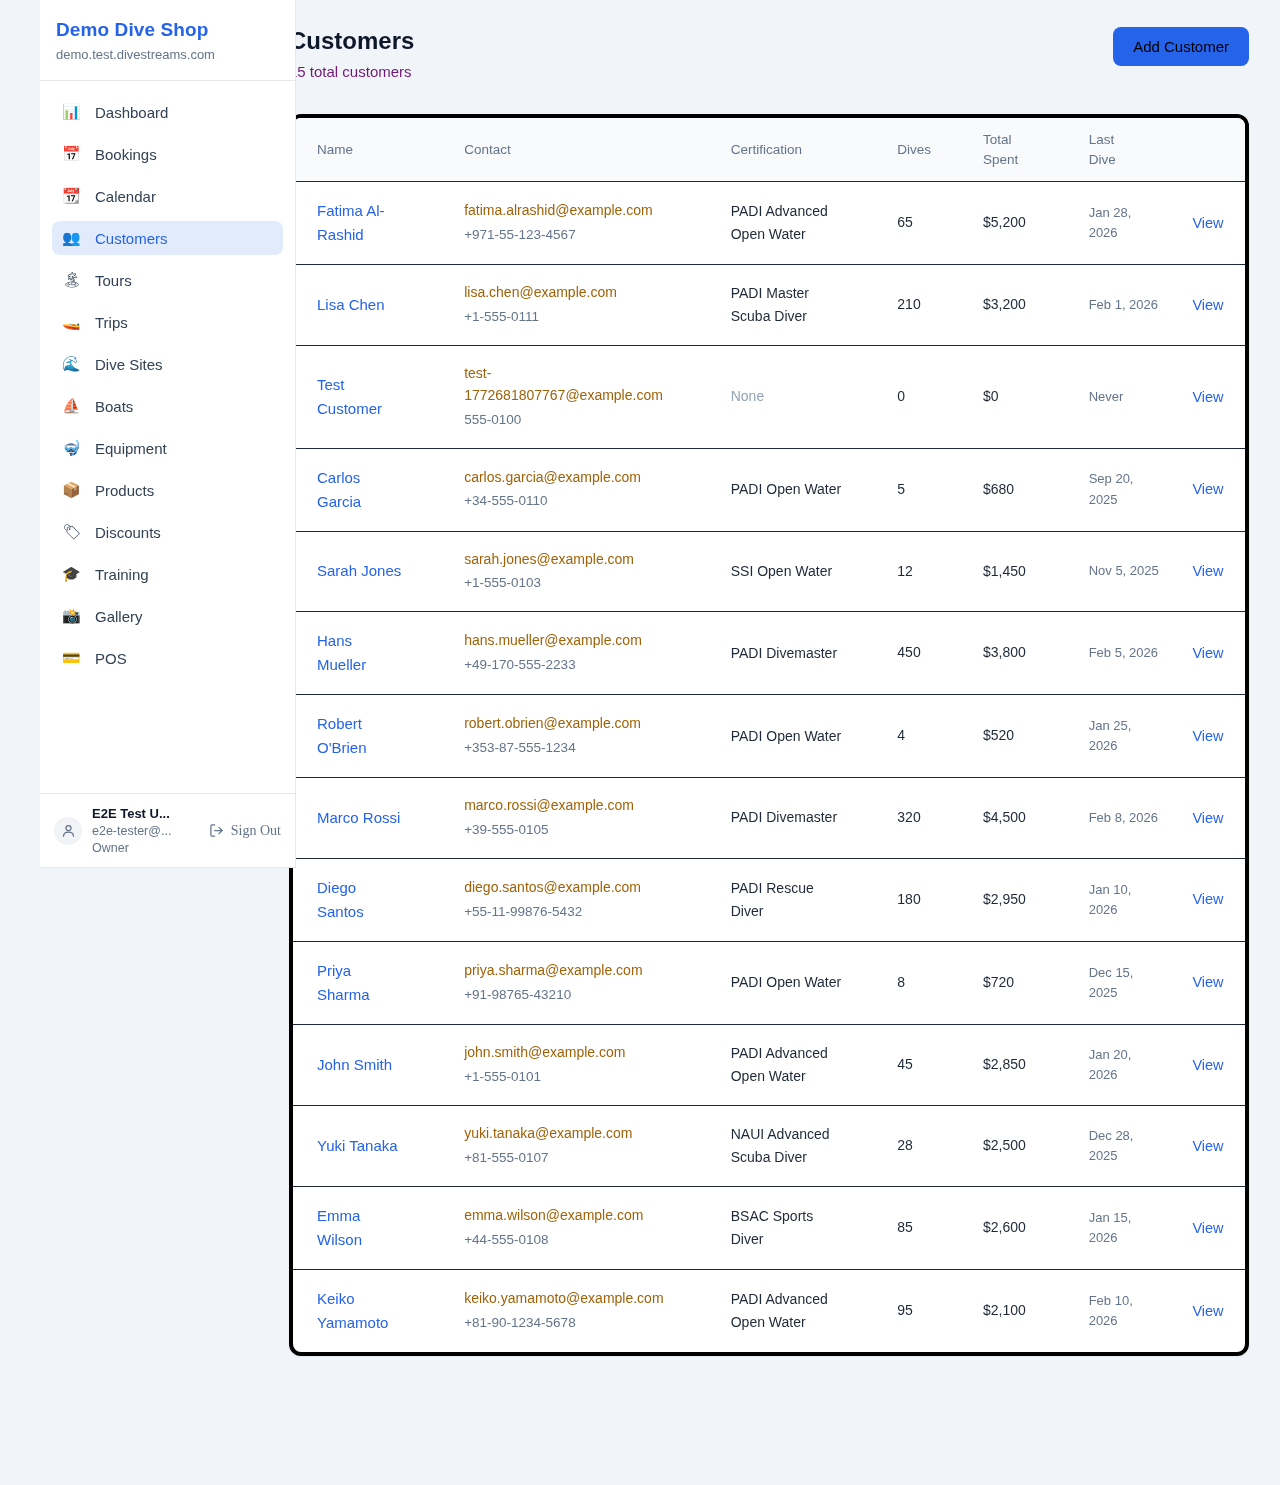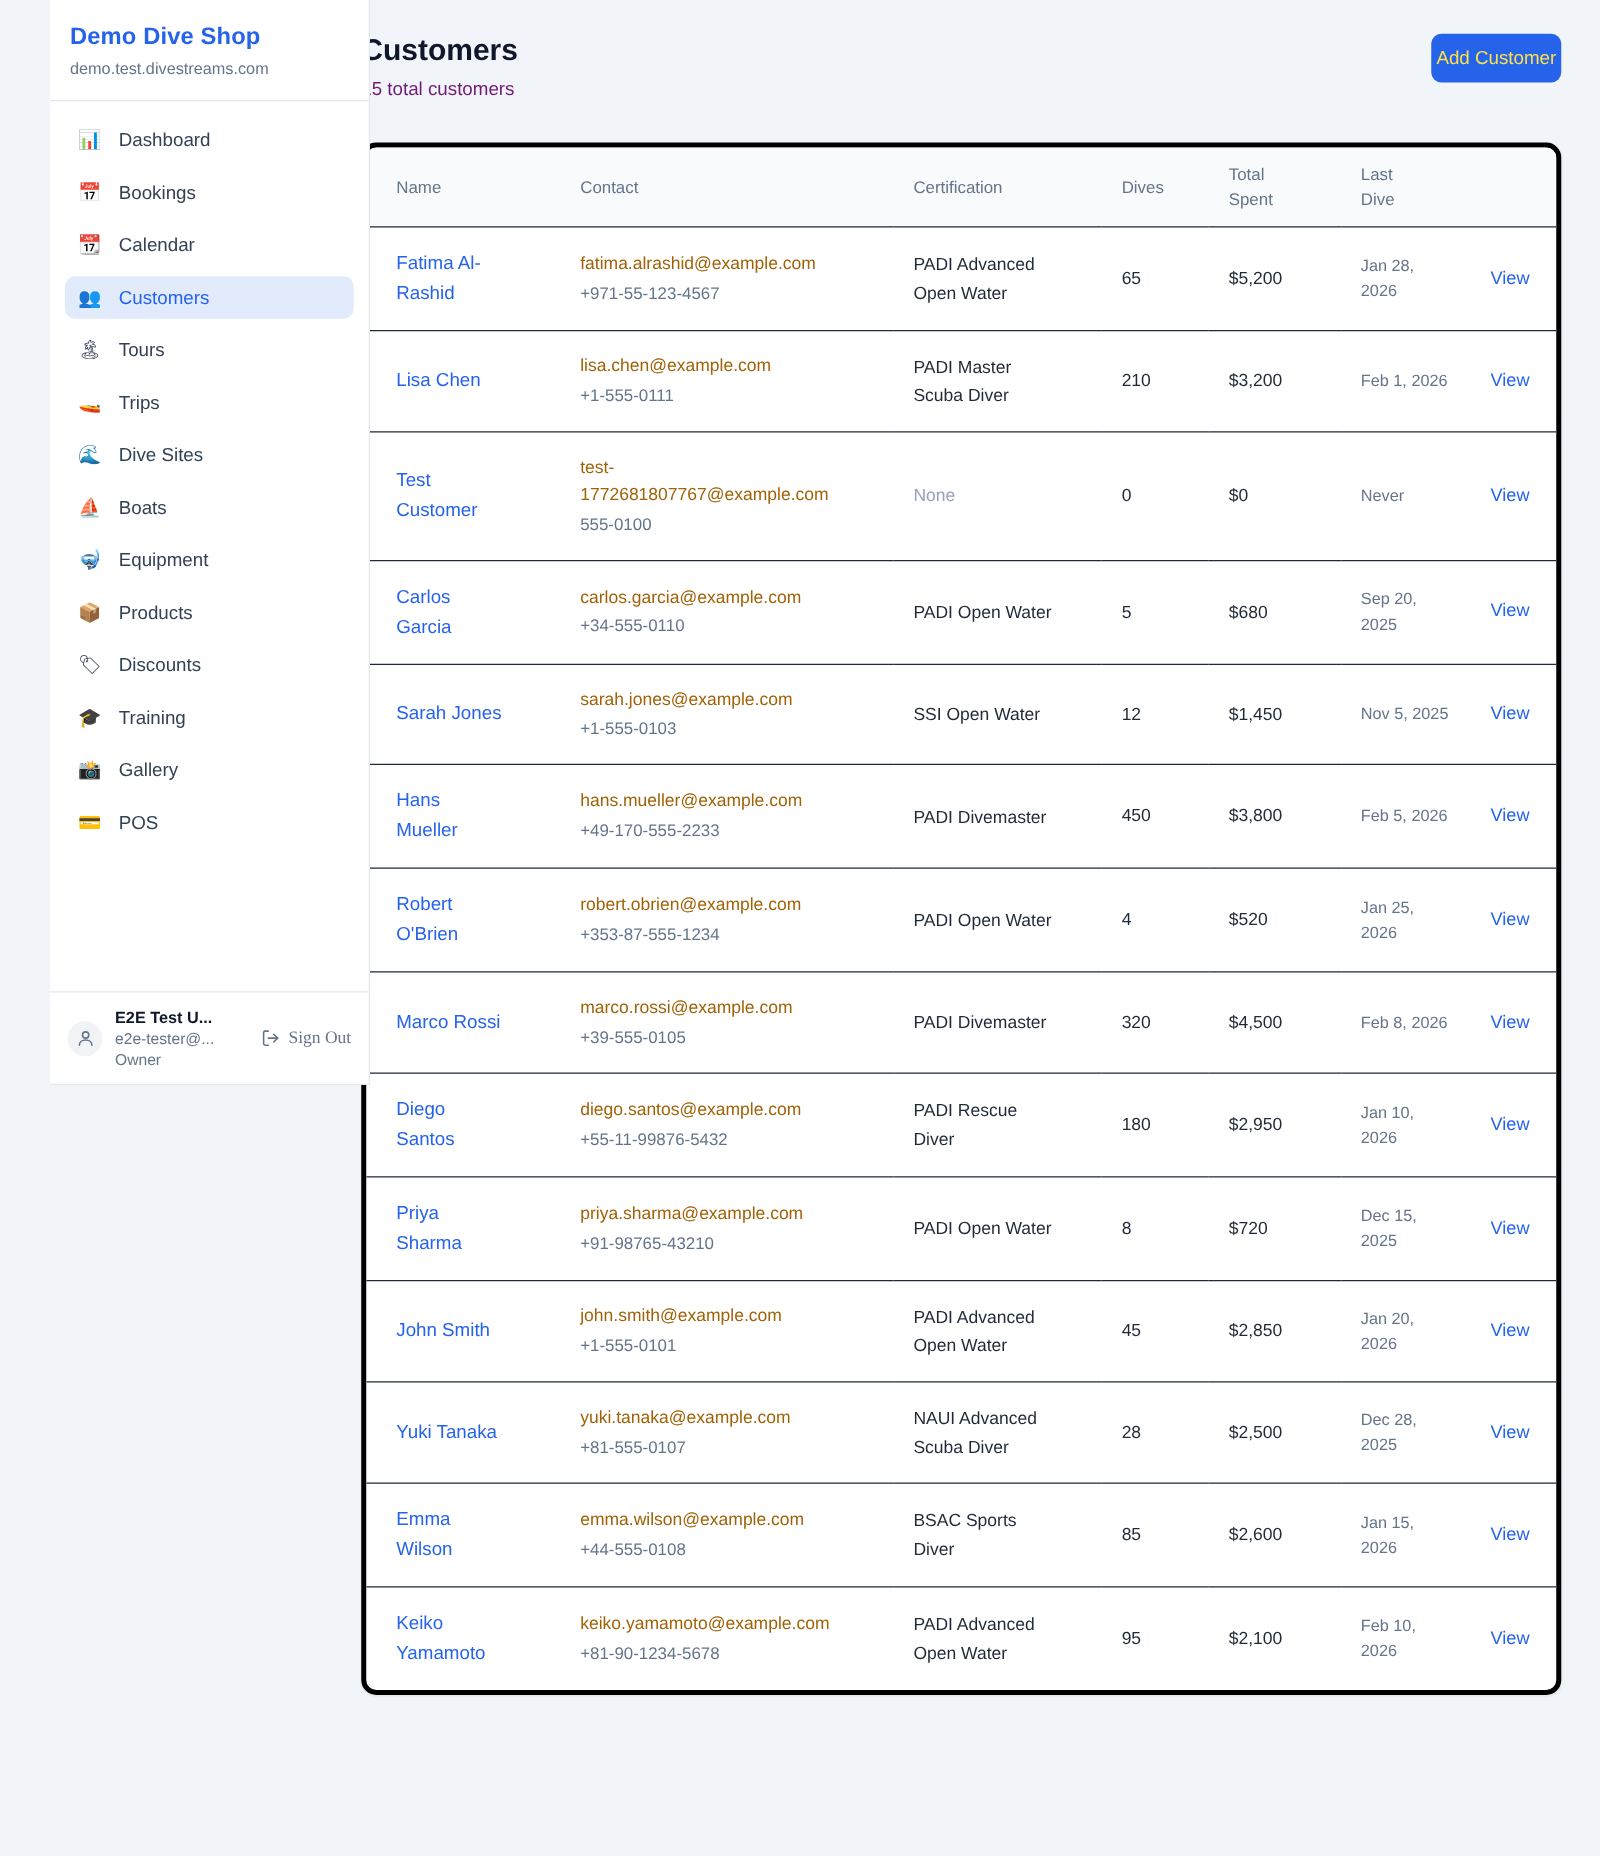--- a/index.html
+++ b/index.html
@@ -56,24 +56,24 @@
     white-space:nowrap; cursor:pointer;
   }
 
   
   .main { margin-left:256px; padding:27px 31px 0 33px; }
 
   .main-header { display:flex; justify-content:space-between; align-items:flex-start; }
   .page-title { font-size:24px; font-weight:800; color:#0f172a; }
   .page-subtitle { font-size:15px; color:#701a75; margin-top:8px; }
   .add-btn {
-    background:#2563eb; color:#fde047;
+    background:#2563eb; color:#000000;
     font-size:15px; font-weight:500; font-family:inherit;
     border:none; border-radius:8px;
-    padding:11px 4px; cursor:pointer;margin-left:16px;
+    padding:11px 20px; cursor:pointer;margin-left:16px;
   }
 
   .search-row { display:flex; align-items:center; margin-top:17px; }
   .search-input {
     flex:1; height:38px;
     border:1px solid #1e293b; border-radius:9px;
     padding:0 15px;
     font-size:15px; font-family:inherit; color:#0f172a;
     background:#ffffff; outline:none;
   }

